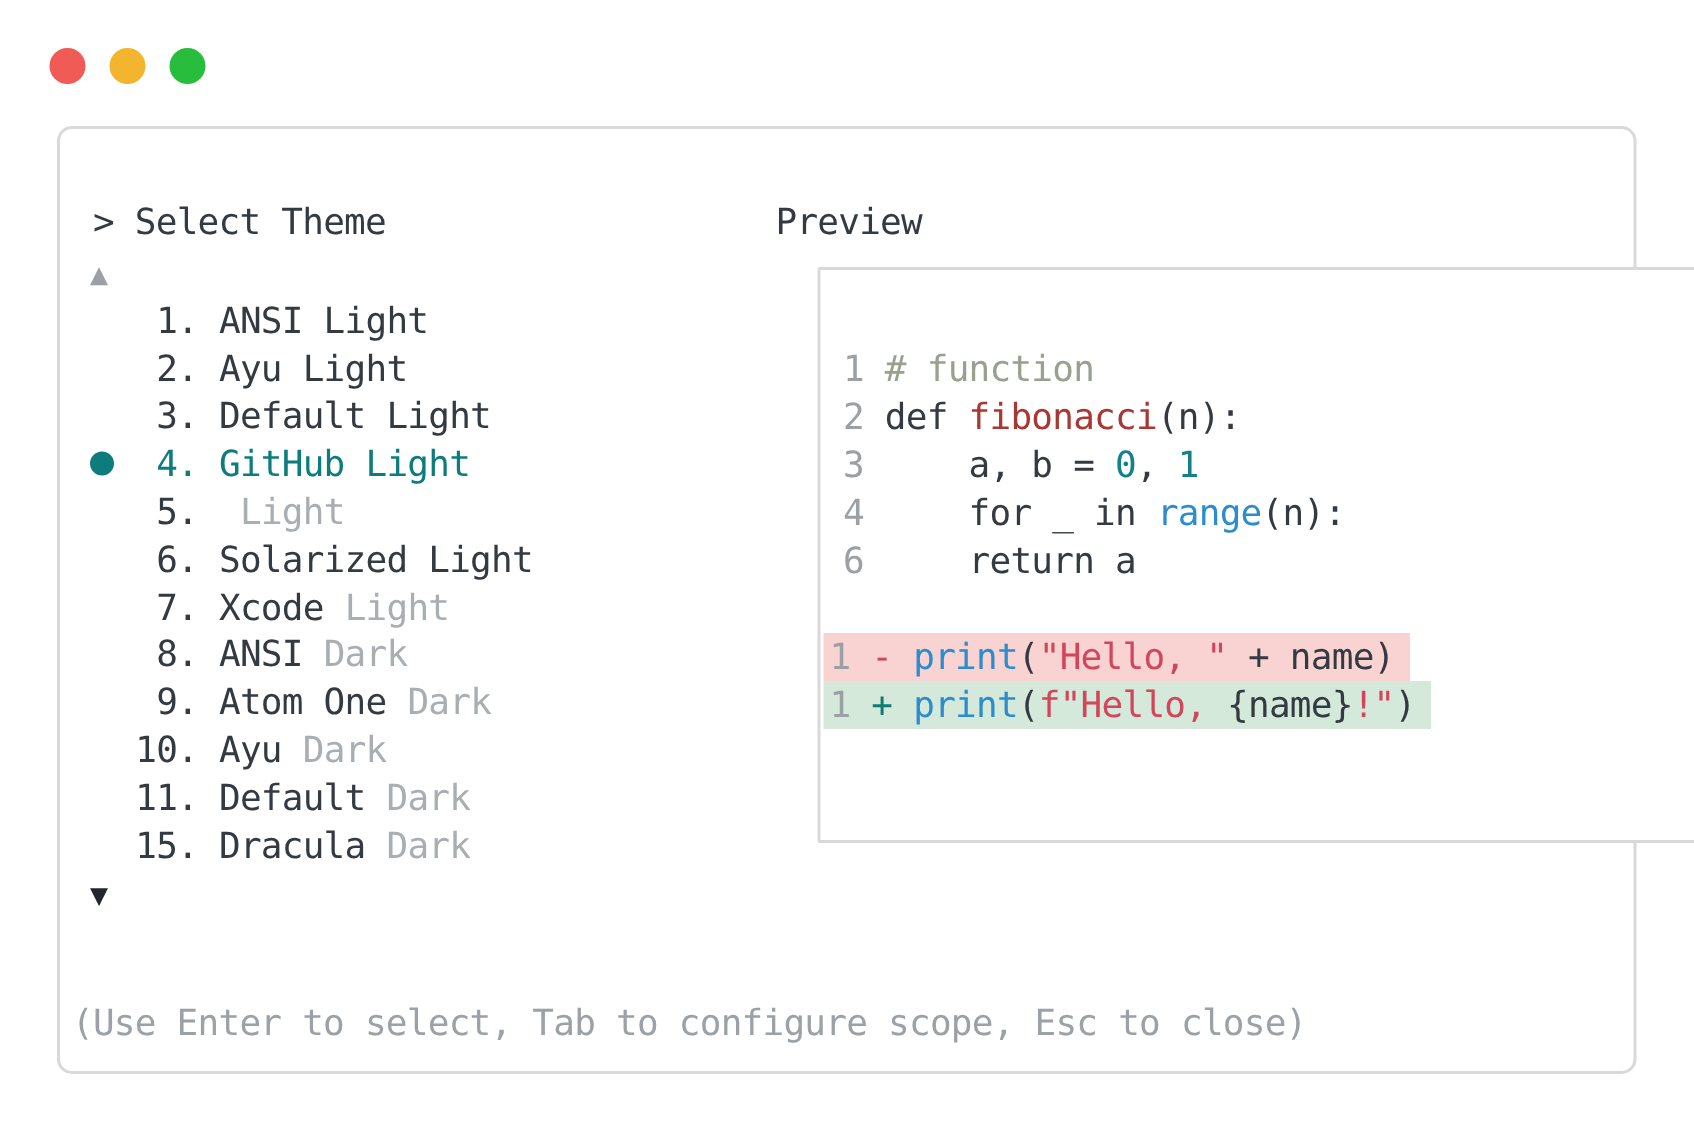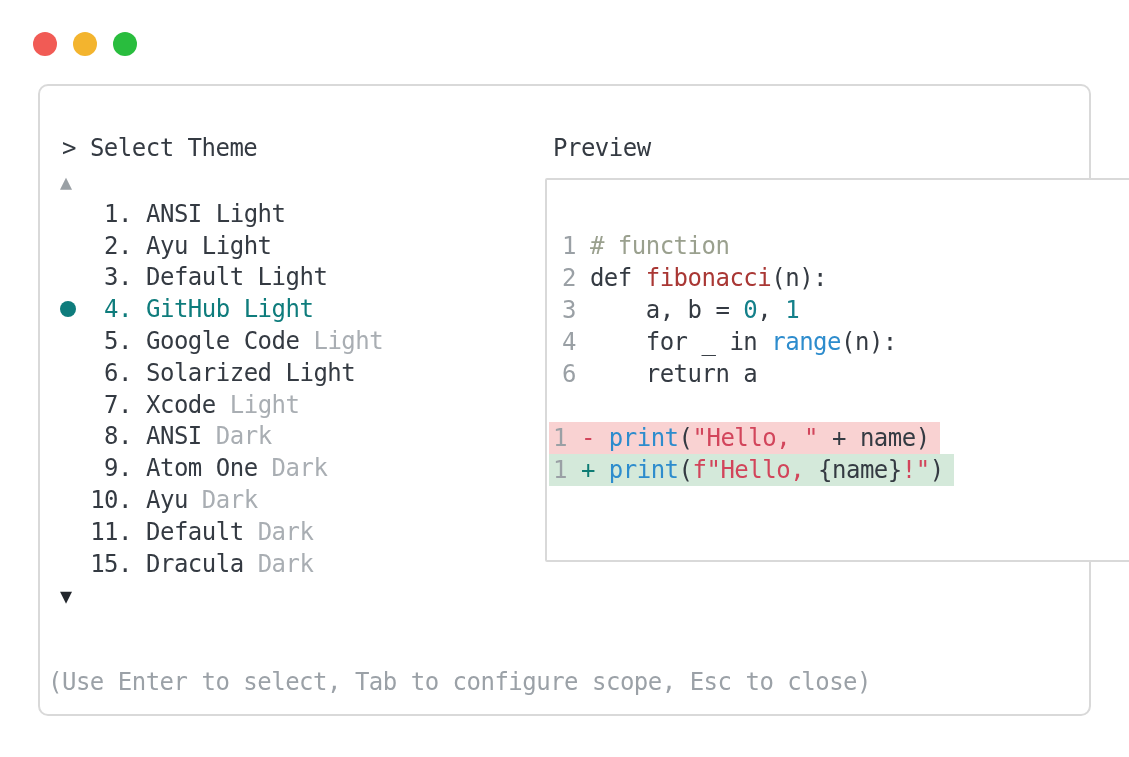--- a/index.html
+++ b/index.html
@@ -32,21 +32,21 @@
   .dot.red{background:var(--tl-red);}
   .dot.yellow{background:var(--tl-yellow);}
   .dot.green{background:var(--tl-green);}
 
   
   .panel{position:absolute;left:38px;top:84px;width:1053px;height:632px;
     border:2px solid var(--border-gray);border-radius:10px;background:#fff;}
 
   .prompt{position:absolute;left:22px;top:46px;font-size:24px;letter-spacing:-0.5px;
     line-height:32px;color:var(--text-primary);white-space:pre;}
-  .preview-label{position:absolute;left:513px;top:46px;font-size:24px;letter-spacing:-0.5px;
+  .preview-label{position:absolute;left:477px;top:46px;font-size:24px;letter-spacing:-0.5px;
     line-height:32px;color:var(--text-primary);text-align:right;}
 
   .scroll-up{position:absolute;left:20px;top:80px;font-size:20px;line-height:32px;
     color:var(--text-linenum);cursor:pointer;}
   .scroll-down{position:absolute;left:20px;top:494px;font-size:20px;line-height:32px;
     color:#23272d;cursor:pointer;}
 
   
   .theme-list{position:absolute;left:20px;top:112px;}
   .trow{display:flex;align-items:center;height:31.8px;font-size:24px;letter-spacing:-0.5px;
@@ -96,21 +96,21 @@
   <div class="prompt">&gt; Select Theme</div>
   <div class="preview-label">Preview</div>
 
   <div class="scroll-up">▲</div>
 
   <div class="theme-list">
       <div class="trow"><span class="marker"></span><span class="tnum">1.</span><span class="tname">ANSI Light</span></div>
       <div class="trow"><span class="marker"></span><span class="tnum">2.</span><span class="tname">Ayu Light</span></div>
       <div class="trow"><span class="marker"></span><span class="tnum">3.</span><span class="tname">Default Light</span></div>
       <div class="trow sel"><span class="marker"><span class="bullet"></span></span><span class="tnum">4.</span><span class="tname">GitHub Light</span></div>
-      <div class="trow"><span class="marker"></span><span class="tnum">5.</span><span class="tname">Google Code</span><span class="tdim">Light</span></div>
+      <div class="trow"><span class="marker"></span><span class="tnum">5.</span><span class="tdim">Light</span></div>
       <div class="trow"><span class="marker"></span><span class="tnum">6.</span><span class="tname">Solarized Light</span></div>
       <div class="trow"><span class="marker"></span><span class="tnum">7.</span><span class="tname">Xcode</span><span class="tdim">Light</span></div>
       <div class="trow"><span class="marker"></span><span class="tnum">8.</span><span class="tname">ANSI</span><span class="tdim">Dark</span></div>
       <div class="trow"><span class="marker"></span><span class="tnum">9.</span><span class="tname">Atom One</span><span class="tdim">Dark</span></div>
       <div class="trow"><span class="marker"></span><span class="tnum">10.</span><span class="tname">Ayu</span><span class="tdim">Dark</span></div>
       <div class="trow"><span class="marker"></span><span class="tnum">11.</span><span class="tname">Default</span><span class="tdim">Dark</span></div>
       <div class="trow"><span class="marker"></span><span class="tnum">15.</span><span class="tname">Dracula</span><span class="tdim">Dark</span></div>
     </div>
 
   <div class="scroll-down">▼</div>

